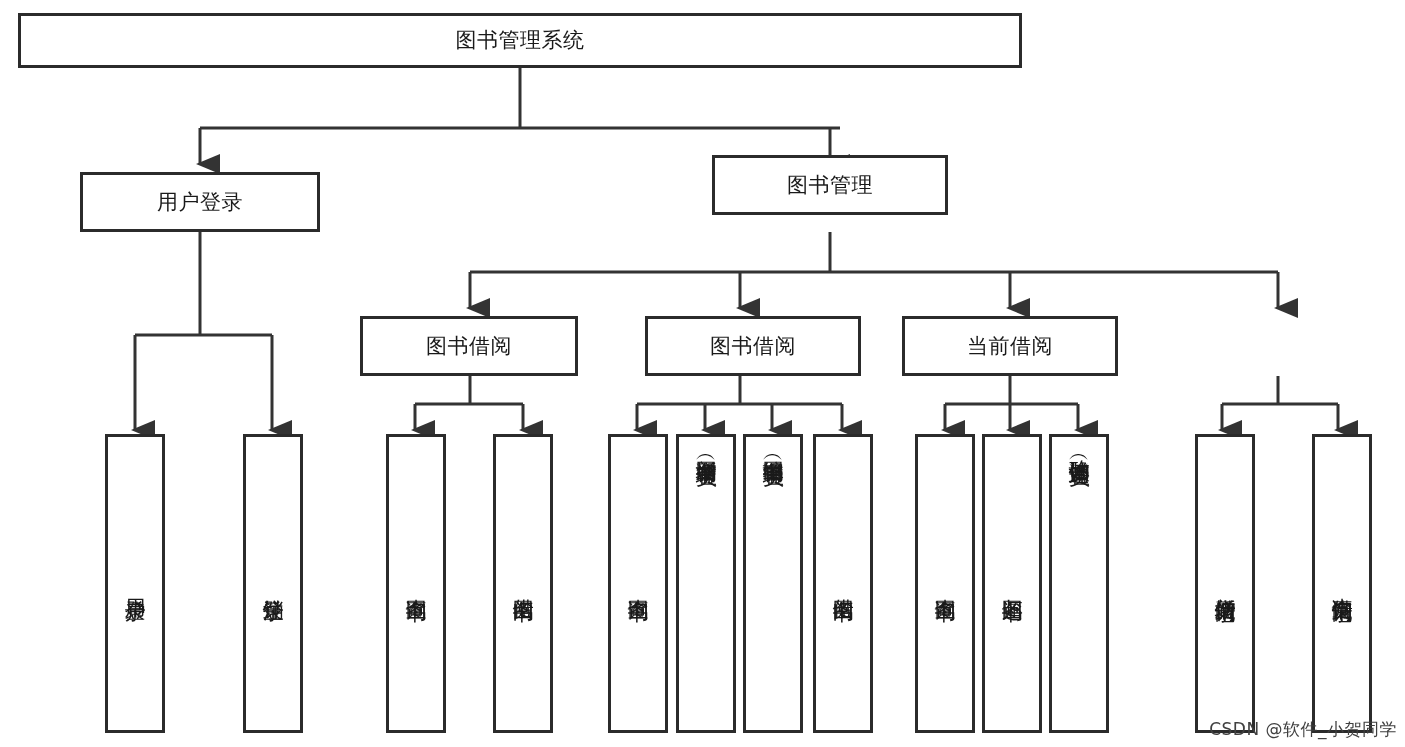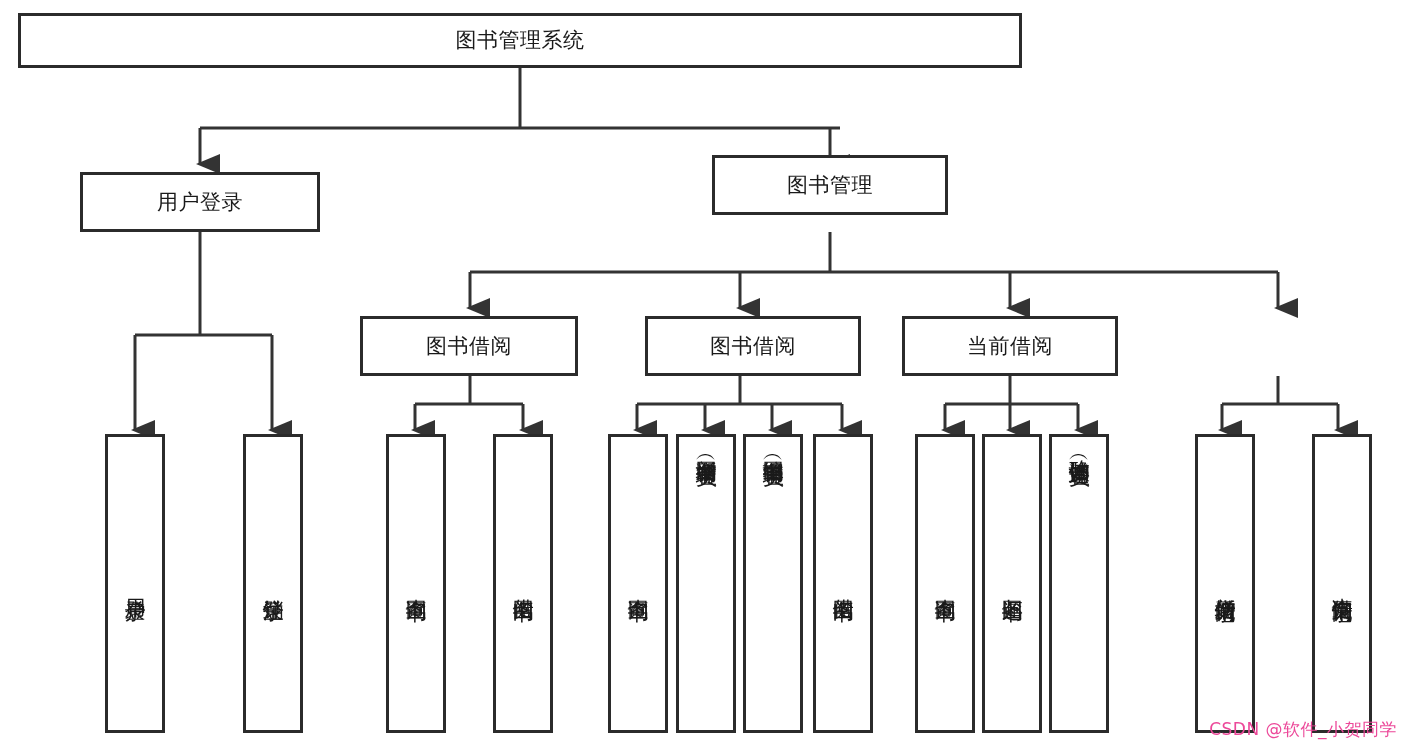--- a/index.html
+++ b/index.html
@@ -59,21 +59,21 @@
   }
   .node.v.mid {
     align-items: center;
     padding-top: 0;
   }
   .watermark {
     position: absolute;
     right: 8px;
     bottom: 6px;
     font-size: 17px;
-    color: #ec4899;
+    color: #404040;
     letter-spacing: 0.5px;
     z-index: 5;
     white-space: nowrap;
   }
 </style>
 </head>
 <body>
 
 <div id="canvas">
 

